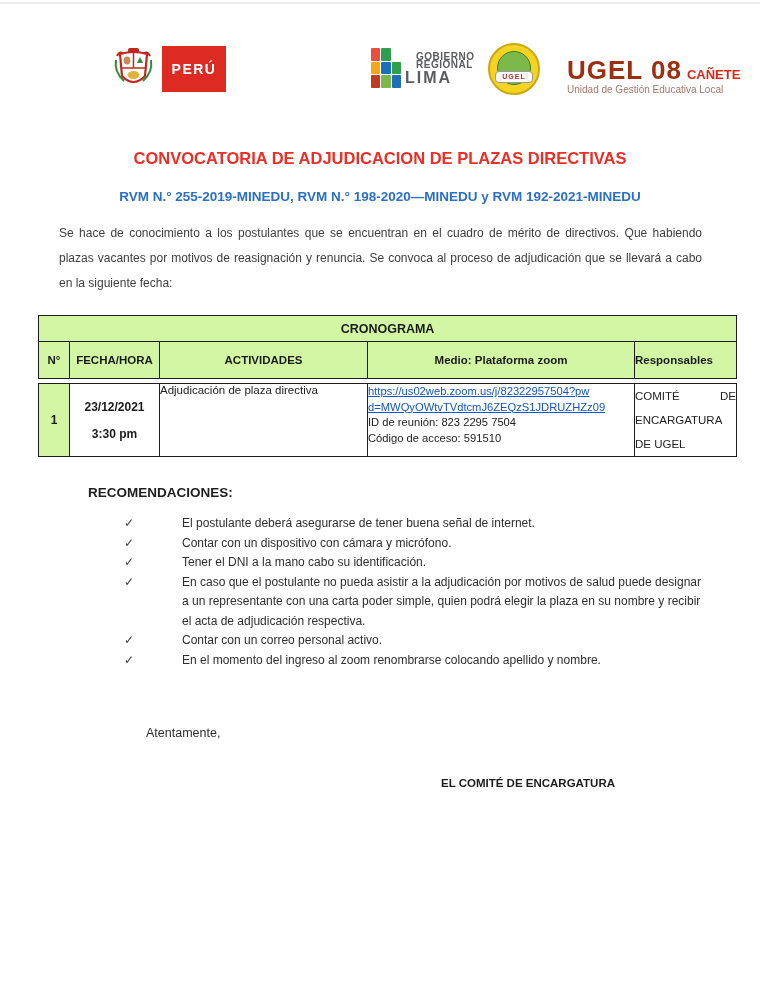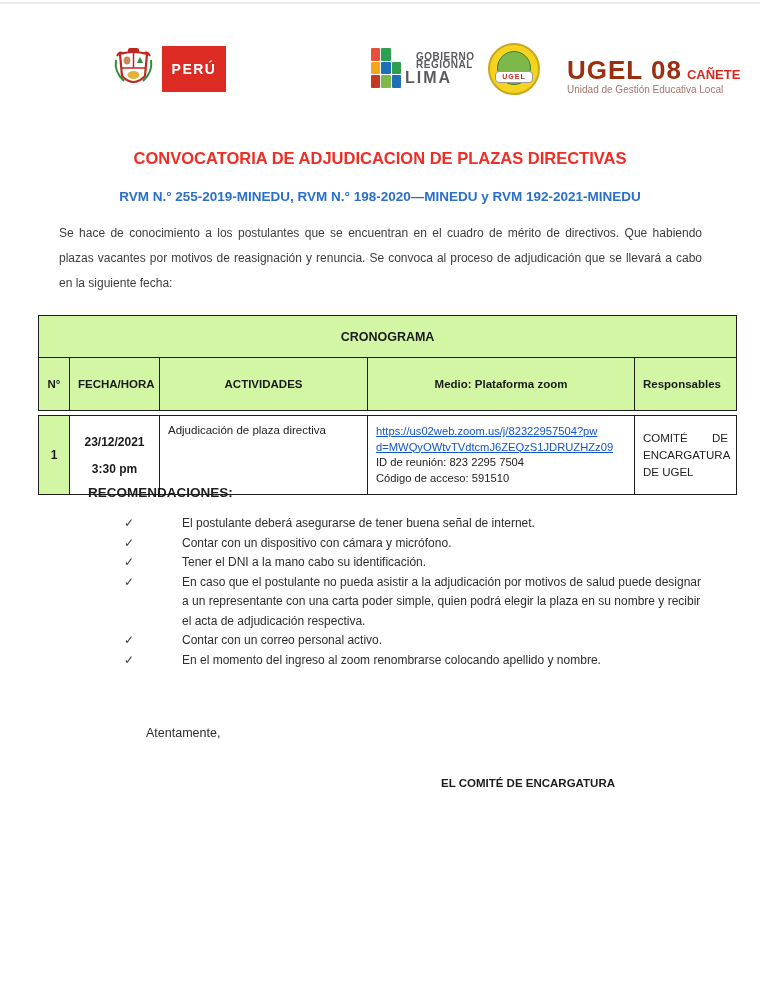--- a/index.html
+++ b/index.html
@@ -49,35 +49,35 @@
     color:#ee2d25; font-weight:bold; font-size:16.5px; }
   .h-rvm { position:absolute; top:189px; left:0; width:100%; text-align:center;
     color:#2b6fc9; font-weight:bold; font-size:13.5px; }
 
   .intro { position:absolute; top:221px; left:59px; width:643px; font-size:12px;
     line-height:25px; text-align:justify; color:#3d3d3d; }
 
   
   .tablewrap { position:absolute; top:315px; left:38px; width:698px; }
   .tablewrap table { border-collapse:collapse; table-layout:fixed; width:698px; }
-  .tablewrap td, .tablewrap th { border:1.4px solid #1d1d1d; padding:8px; }
+  .tablewrap td, .tablewrap th { border:1.4px solid #1d1d1d; padding:0; }
   .green { background:#d3f6a5; }
   .t-cron { height:25px; font-size:12.5px; font-weight:bold; text-align:center; color:#1a1a1a; }
   .t-head th { height:36px; font-size:11.5px; color:#1a1a1a; }
   .th-left { text-align:left; padding-left:7px; }
   .t-data { height:62px; }
   .cell-num { text-align:center; font-weight:bold; font-size:12px; color:#1a1a1a; }
   .cell-fecha { text-align:center; font-weight:bold; font-size:12px; color:#1a1a1a; vertical-align:middle; }
   .cell-fecha .date { margin-bottom:13px; }
   .cell-act { vertical-align:top; padding:5px 6px; font-size:11.5px; color:#222; }
   .cell-medio { vertical-align:top; padding:2px 5px 2px 6px; font-size:11.2px; }
   .zoom-link { color:#1155cc; text-decoration:underline; display:block; line-height:15.5px; cursor:pointer; }
   .meta { color:#222; line-height:15.5px; }
   .cell-resp { vertical-align:middle; padding:4px 7px; font-size:11.5px; text-align:justify;
-    color:#222; line-height:17px; }
+    color:#222; line-height:24px; }
   .tgap { height:4px; }
 
   
   .rec-title { position:absolute; top:485px; left:88px; font-weight:bold; font-size:13.5px; color:#1e1e1e; }
   .rec-list { position:absolute; top:514px; left:124px; width:586px; }
   .rec-item { display:flex; font-size:12px; line-height:19.5px; color:#2e2e2e; }
   .check { width:22px; flex:none; color:#3d3d3d; font-size:12px; }
   .rec-text { flex:1;margin-left:36px; }
 
   .salutation { position:absolute; top:726px; left:146px; font-size:12.5px; color:#2e2e2e; }

